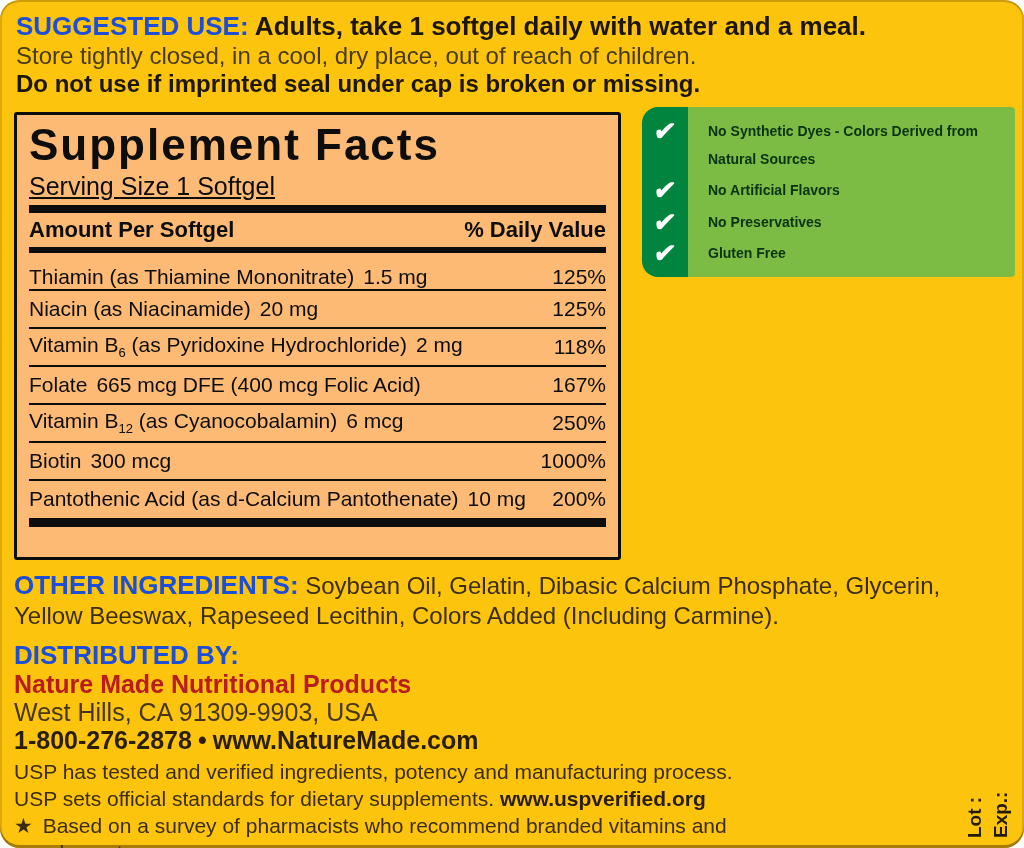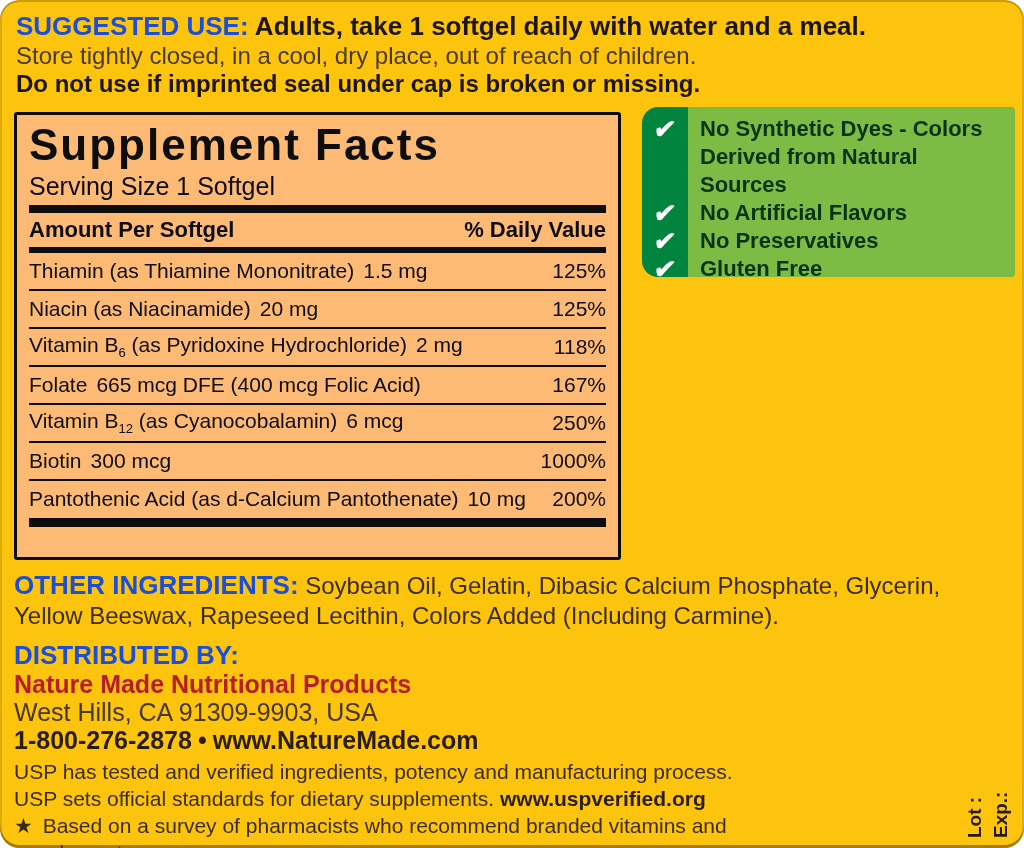--- a/index.html
+++ b/index.html
@@ -18,41 +18,41 @@
   .top-line1 { font-size:26px; font-weight:bold; line-height:32px; }
   .top-line2 { font-size:24px; line-height:28px; color:#4a3a18; }
   .top-line3 { font-size:24px; line-height:28px; font-weight:bold; }
   
   .facts-box {
     position:absolute; left:14px; top:112px; width:607px; height:448px;
     background:#fdba74; border:3px solid #0d0d0d; border-radius:3px;
     box-sizing:border-box; padding:2px 12px 0 12px; color:#0d0d0d; overflow:hidden;
   }
   .facts-title { font-size:44px; font-weight:bold; letter-spacing:2px; line-height:52px; margin-top:2px; }
-  .facts-serving { font-size:25px; line-height:30px; margin-bottom:4px; }
+  .facts-serving { font-size:25px; line-height:30px; margin-bottom:4px;text-decoration:underline; }
   .bar-thick { height:8px; background:#0d0d0d; }
   .bar-med { height:6px; background:#0d0d0d; }
   .bar-bottom { height:9px; background:#0d0d0d; margin-top:1px; }
   .facts-header { display:flex; justify-content:space-between; align-items:center; height:34px; font-size:22px; font-weight:bold; }
   .fact-row { display:flex; justify-content:space-between; align-items:center; height:36px; font-size:21px; border-top:2px solid #0d0d0d; }
-  .fact-row:first-child { border-top:none; }
+  .fact-row:first-child { border-top:none;align-items:flex-end; }
   .row-left { flex:1; white-space:nowrap; }
   .row-amt { margin-left:9px; }
   .row-dv { margin-left:8px; }
   .row-left sub { font-size:62%; }
   
   .claims-panel {
     position:absolute; left:642px; top:107px; width:373px; height:170px;
     background:linear-gradient(90deg,#00843e 0px,#00843e 46px,#7cbb44 46px);
     border-radius:16px 4px 4px 16px; box-sizing:border-box; padding:8px 8px 8px 0;
     display:flex; flex-direction:column; justify-content:space-around;
   }
   .claim-item { display:flex; align-items:flex-start; }
   .claim-check { width:46px; min-width:46px; text-align:center; color:#ffffff; font-size:26px; line-height:28px; font-weight:bold; transform:skewX(-8deg); }
-  .claim-text { font-size:22px; font-weight:bold; line-height:28px; color:#0a3312; padding-left:12px; }
+  .claim-text { font-size:14px; font-weight:bold; line-height:28px; color:#0a3312; padding-left:20px; }
   
   .caution { position:absolute; left:640px; top:298px; width:372px; font-size:22px; line-height:27px; color:#47361426; }
   .caution { color:#473614; }
   .caution .green-label { font-size:24px; }
   .caution-rule { width:338px; border-top:3px solid #241b06; margin-top:14px; }
   
   .other-section { position:absolute; left:14px; top:570px; width:950px; font-size:24px; line-height:30px; color:#3c2d10; }
   .other-section .green-label { font-size:26px; }
   
   .dist-section { position:absolute; left:14px; top:640px; width:700px; }

